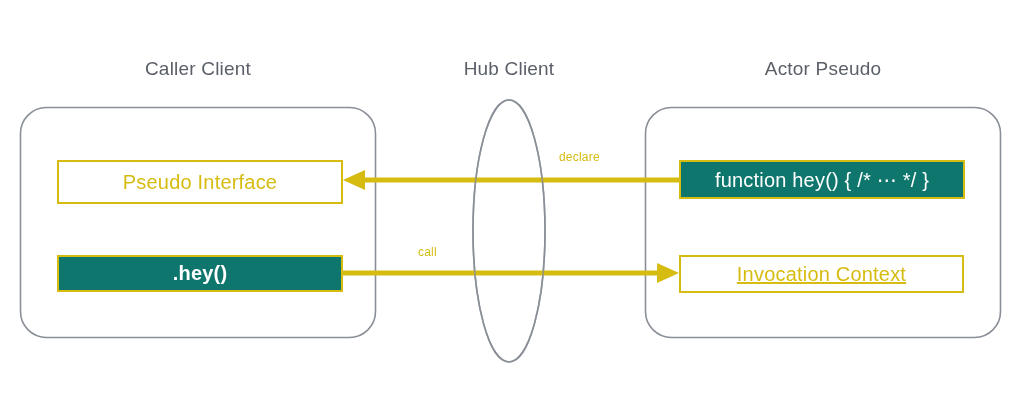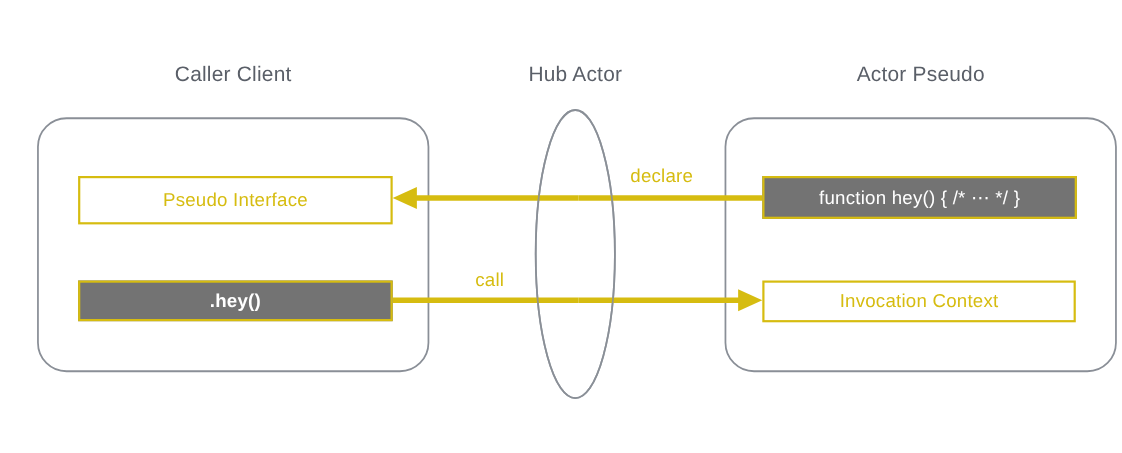--- a/index.html
+++ b/index.html
@@ -9,21 +9,21 @@
   }
   body {
     width: 1020px;
     height: 412px;
     position: relative;
     overflow: hidden;
     font-family: "Liberation Sans", sans-serif;
   }
   #diagram-root {
     position: absolute;
-    left: 14px;
+    left: 0;
     top: 0;
     width: 912px;
     height: 412px;
   }
   svg.layer {
     position: absolute;
     left: 0;
     top: 0;
     width: 1020px;
     height: 412px;
@@ -39,42 +39,42 @@
   #title-caller { left: 20px; top: 58px; width: 356px; }
   #title-hub    { left: 420px; top: 58px; width: 178px; }
   #title-actor  { left: 645px; top: 58px; width: 356px; }
 
   .node-box {
     position: absolute;
     box-sizing: border-box;
     display: flex;
     align-items: center;
     justify-content: center;
-    font-size: 17px;
+    font-size: 20px;
     white-space: nowrap;
     letter-spacing: 0.2px;
   }
   .node-outline {
     background: #ffffff;
     border: 2px solid #D6BC10;
     color: #D6BC10;
   }
   .node-filled {
-    background: #737373;
+    background: #0f766e;
     border: 2px solid #D6BC10;
     color: #ffffff;
   }
   #node-pseudo-interface { left: 57px;  top: 160px; width: 286px; height: 44px; }
   #node-hey-call         { left: 57px;  top: 255px; width: 286px; height: 37px; font-weight: bold; }
   #node-function-hey     { left: 679px; top: 160px; width: 286px; height: 39px; }
-  #node-invocation-ctx   { left: 679px; top: 255px; width: 285px; height: 38px; }
+  #node-invocation-ctx   { left: 679px; top: 255px; width: 285px; height: 38px; text-decoration: underline; }
 
   .edge-label {
     position: absolute;
-    font-size: 17px;
+    font-size: 12px;
     color: #D6BC10;
     white-space: nowrap;
     letter-spacing: 0.2px;
   }
   #label-declare { left: 559px; top: 150px; }
   #label-call    { left: 418px; top: 245px; }
 </style>
 </head>
 <body>
 
@@ -97,21 +97,21 @@
     <g>
       <line x1="343" y1="273" x2="512" y2="273" stroke="#D6BC10" stroke-width="5"></line>
       <line x1="512" y1="273" x2="665" y2="273" stroke="#D6BC10" stroke-width="5"></line>
       <polygon points="679,273 657,263 657,283" fill="#D6BC10"></polygon>
     </g>
 
     <ellipse cx="509" cy="231" rx="36" ry="131" fill="none" stroke="#8a8f97" stroke-width="1.6" opacity="0.85"></ellipse>
   </svg>
 
   <div class="lane-title" id="title-caller">Caller Client</div>
-  <div class="lane-title" id="title-hub">Hub Actor</div>
+  <div class="lane-title" id="title-hub">Hub Client</div>
   <div class="lane-title" id="title-actor">Actor Pseudo</div>
 
   <div class="node-box node-outline" id="node-pseudo-interface">Pseudo Interface</div>
 
   <div class="node-box node-filled" id="node-hey-call">.hey()</div>
 
   <div class="node-box node-filled" id="node-function-hey">function hey() { /* ⋯ */ }</div>
 
   <div class="node-box node-outline" id="node-invocation-ctx">Invocation Context</div>
 

